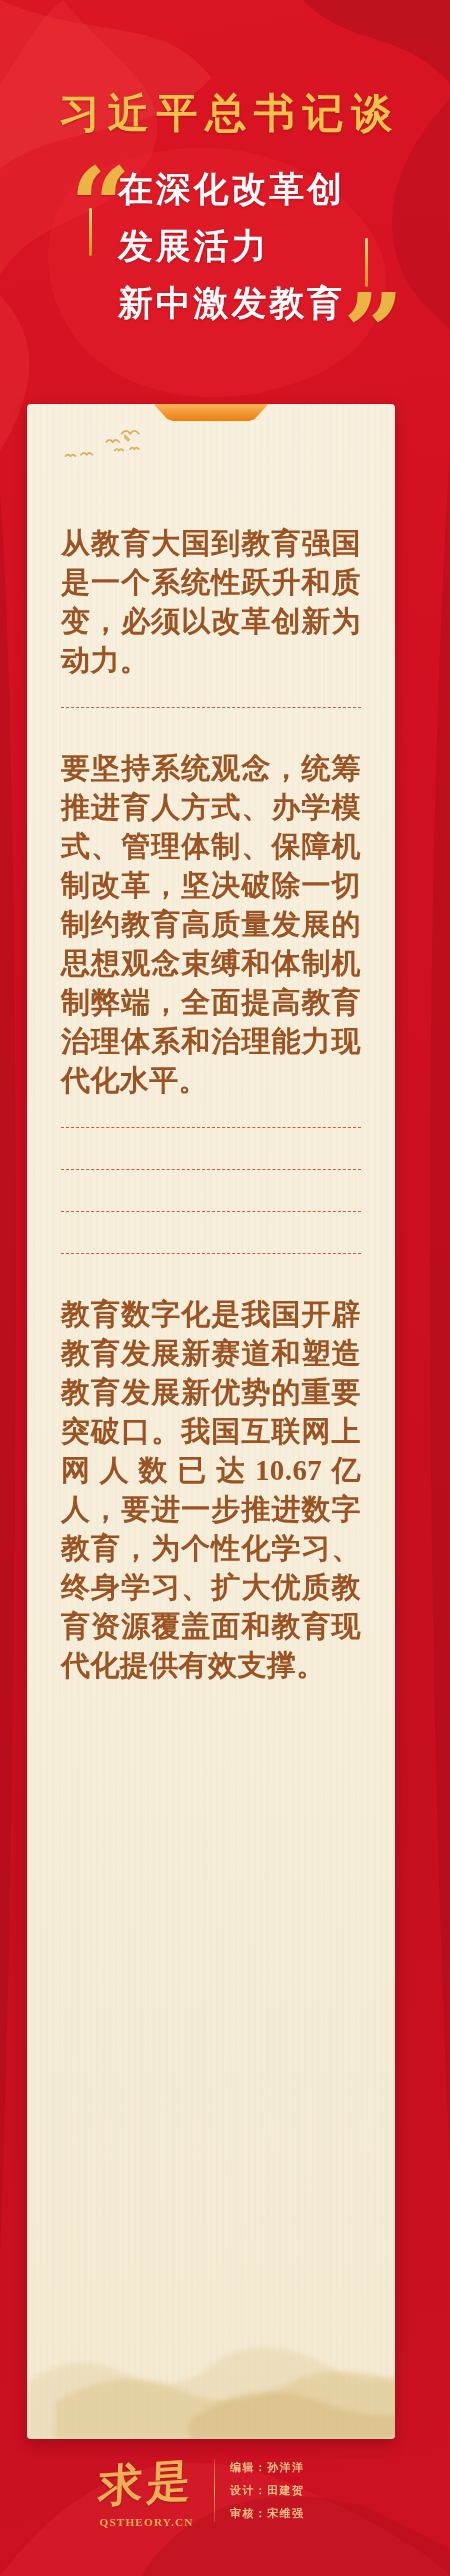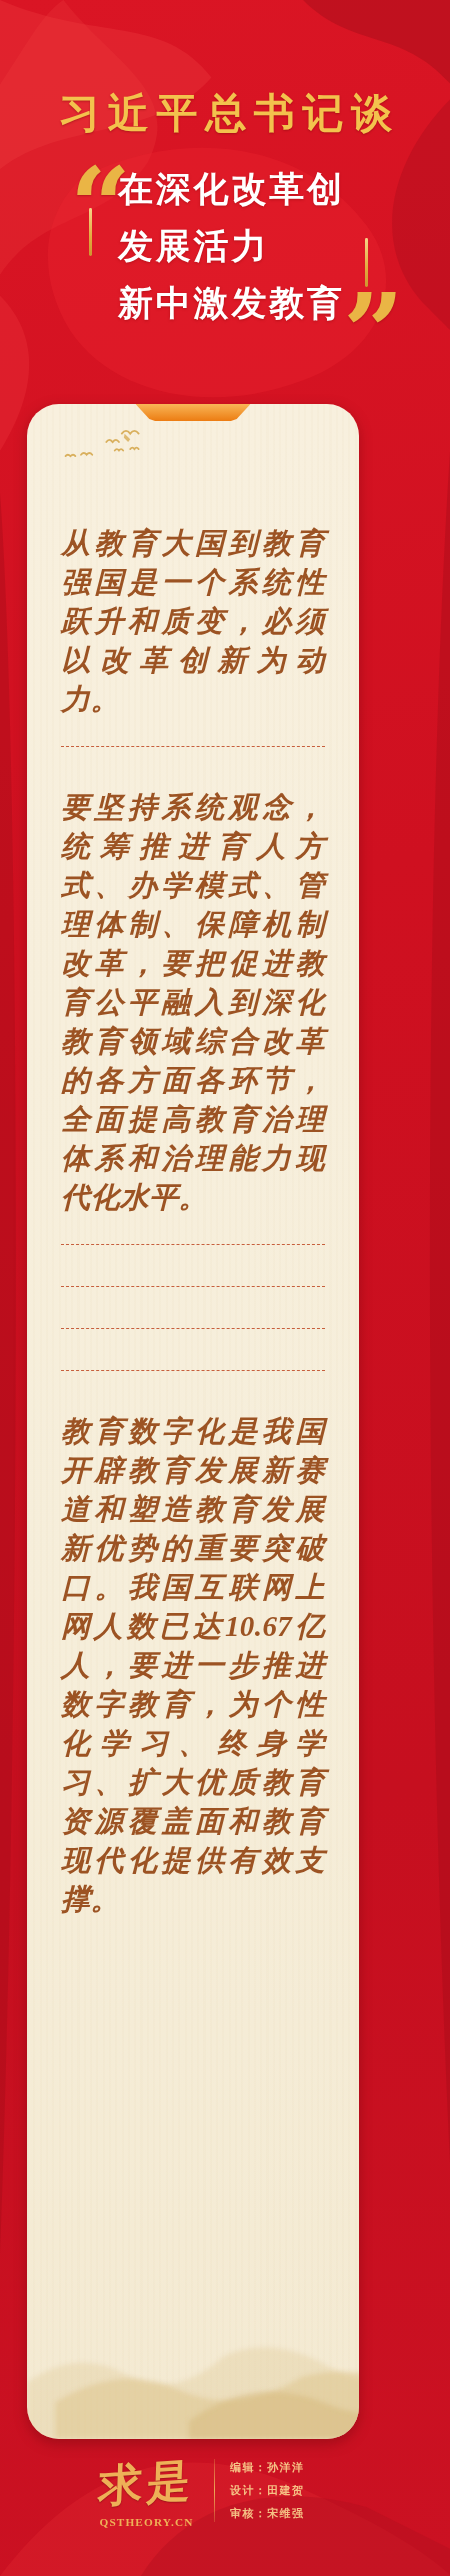--- a/index.html
+++ b/index.html
@@ -43,27 +43,26 @@
   .open-quote{left:66px;top:154px;}
   .close-quote{left:339px;top:280px;}
   .gold-bar{
     position:absolute;width:2.8px;border-radius:1.4px;
     background:linear-gradient(180deg,#f7d488 0%,#e3ab3f 60%,#cf952f 100%);
   }
   .gold-bar.left{left:85px;top:208px;height:48px;}
   .gold-bar.right{left:361px;top:238px;height:49px;}
   
   .card{
-    position:absolute;left:27px;top:404px;width:332px;height:2035px;
+    position:absolute;left:27px;top:404px;width:368px;height:2035px;
     background:
       repeating-linear-gradient(90deg,rgba(220,200,160,.07) 0 2.1px,rgba(255,255,255,0) 2.1px 6.3px),
       linear-gradient(180deg,#f8f0de 0%,#f6eeda 60%,#f4ead2 100%);
-    border-radius:32px;overflow:hidden;
+    border-radius:4px;overflow:hidden;
     box-shadow:0 4.2px 12.7px rgba(90,5,10,.35);
-    font-style:italic;
   }
   .card-tab{
     position:absolute;left:50%;top:0;transform:translateX(-50%);
     width:115px;height:17px;
     background:linear-gradient(180deg,var(--tab-orange-top),var(--tab-orange-bottom));
     clip-path:polygon(0% 0%,100% 0%,88% 88%,83% 100%,17% 100%,12% 88%);
   }
   .birds{position:absolute;left:27px;top:24px;width:99px;height:45px;}
   .card-content{position:relative;padding:120px 34px 0 34px;}
   .para{
@@ -144,21 +143,21 @@
         <path d="M108,30 q3,-4 6,0 q3,-4 6,0"></path>
         <path d="M38,38 q4,-5 8,0 q4,-5 8,0"></path>
         <path d="M16,40 q3,-4 7,0 q4,-4 7,0"></path>
       </g>
       <path d="M100,8 l8,8 l-3,4 l-6,-6 Z" fill="#d9b05e" opacity="0.85"></path>
     </svg>
 
     <div class="card-content">
       <p class="para">从教育大国到教育强国是一个系统性跃升和质变，必须以改革创新为动力。</p>
       <hr class="dashed-divider">
-      <p class="para">要坚持系统观念，统筹推进育人方式、办学模式、管理体制、保障机制改革，要把促进教育公平融入到深化教育领域综合改革的各方面各环节，全面提高教育治理体系和治理能力现代化水平。</p>
+      <p class="para">要坚持系统观念，统筹推进育人方式、办学模式、管理体制、保障机制改革，坚决破除一切制约教育高质量发展的思想观念束缚和体制机制弊端，全面提高教育治理体系和治理能力现代化水平。</p>
       <hr class="dashed-divider">
       <hr class="dashed-divider">
       <hr class="dashed-divider">
       <hr class="dashed-divider">
       <p class="para">教育数字化是我国开辟教育发展新赛道和塑造教育发展新优势的重要突破口。我国互联网上网人数已达10.67亿人，要进一步推进数字教育，为个性化学习、终身学习、扩大优质教育资源覆盖面和教育现代化提供有效支撑。</p>
     </div>
 
     <svg class="mountains" viewBox="0 0 564 230" preserveAspectRatio="none" aria-hidden="true">
       <defs>
         <filter id="soft" x="-20%" y="-20%" width="140%" height="140%">

